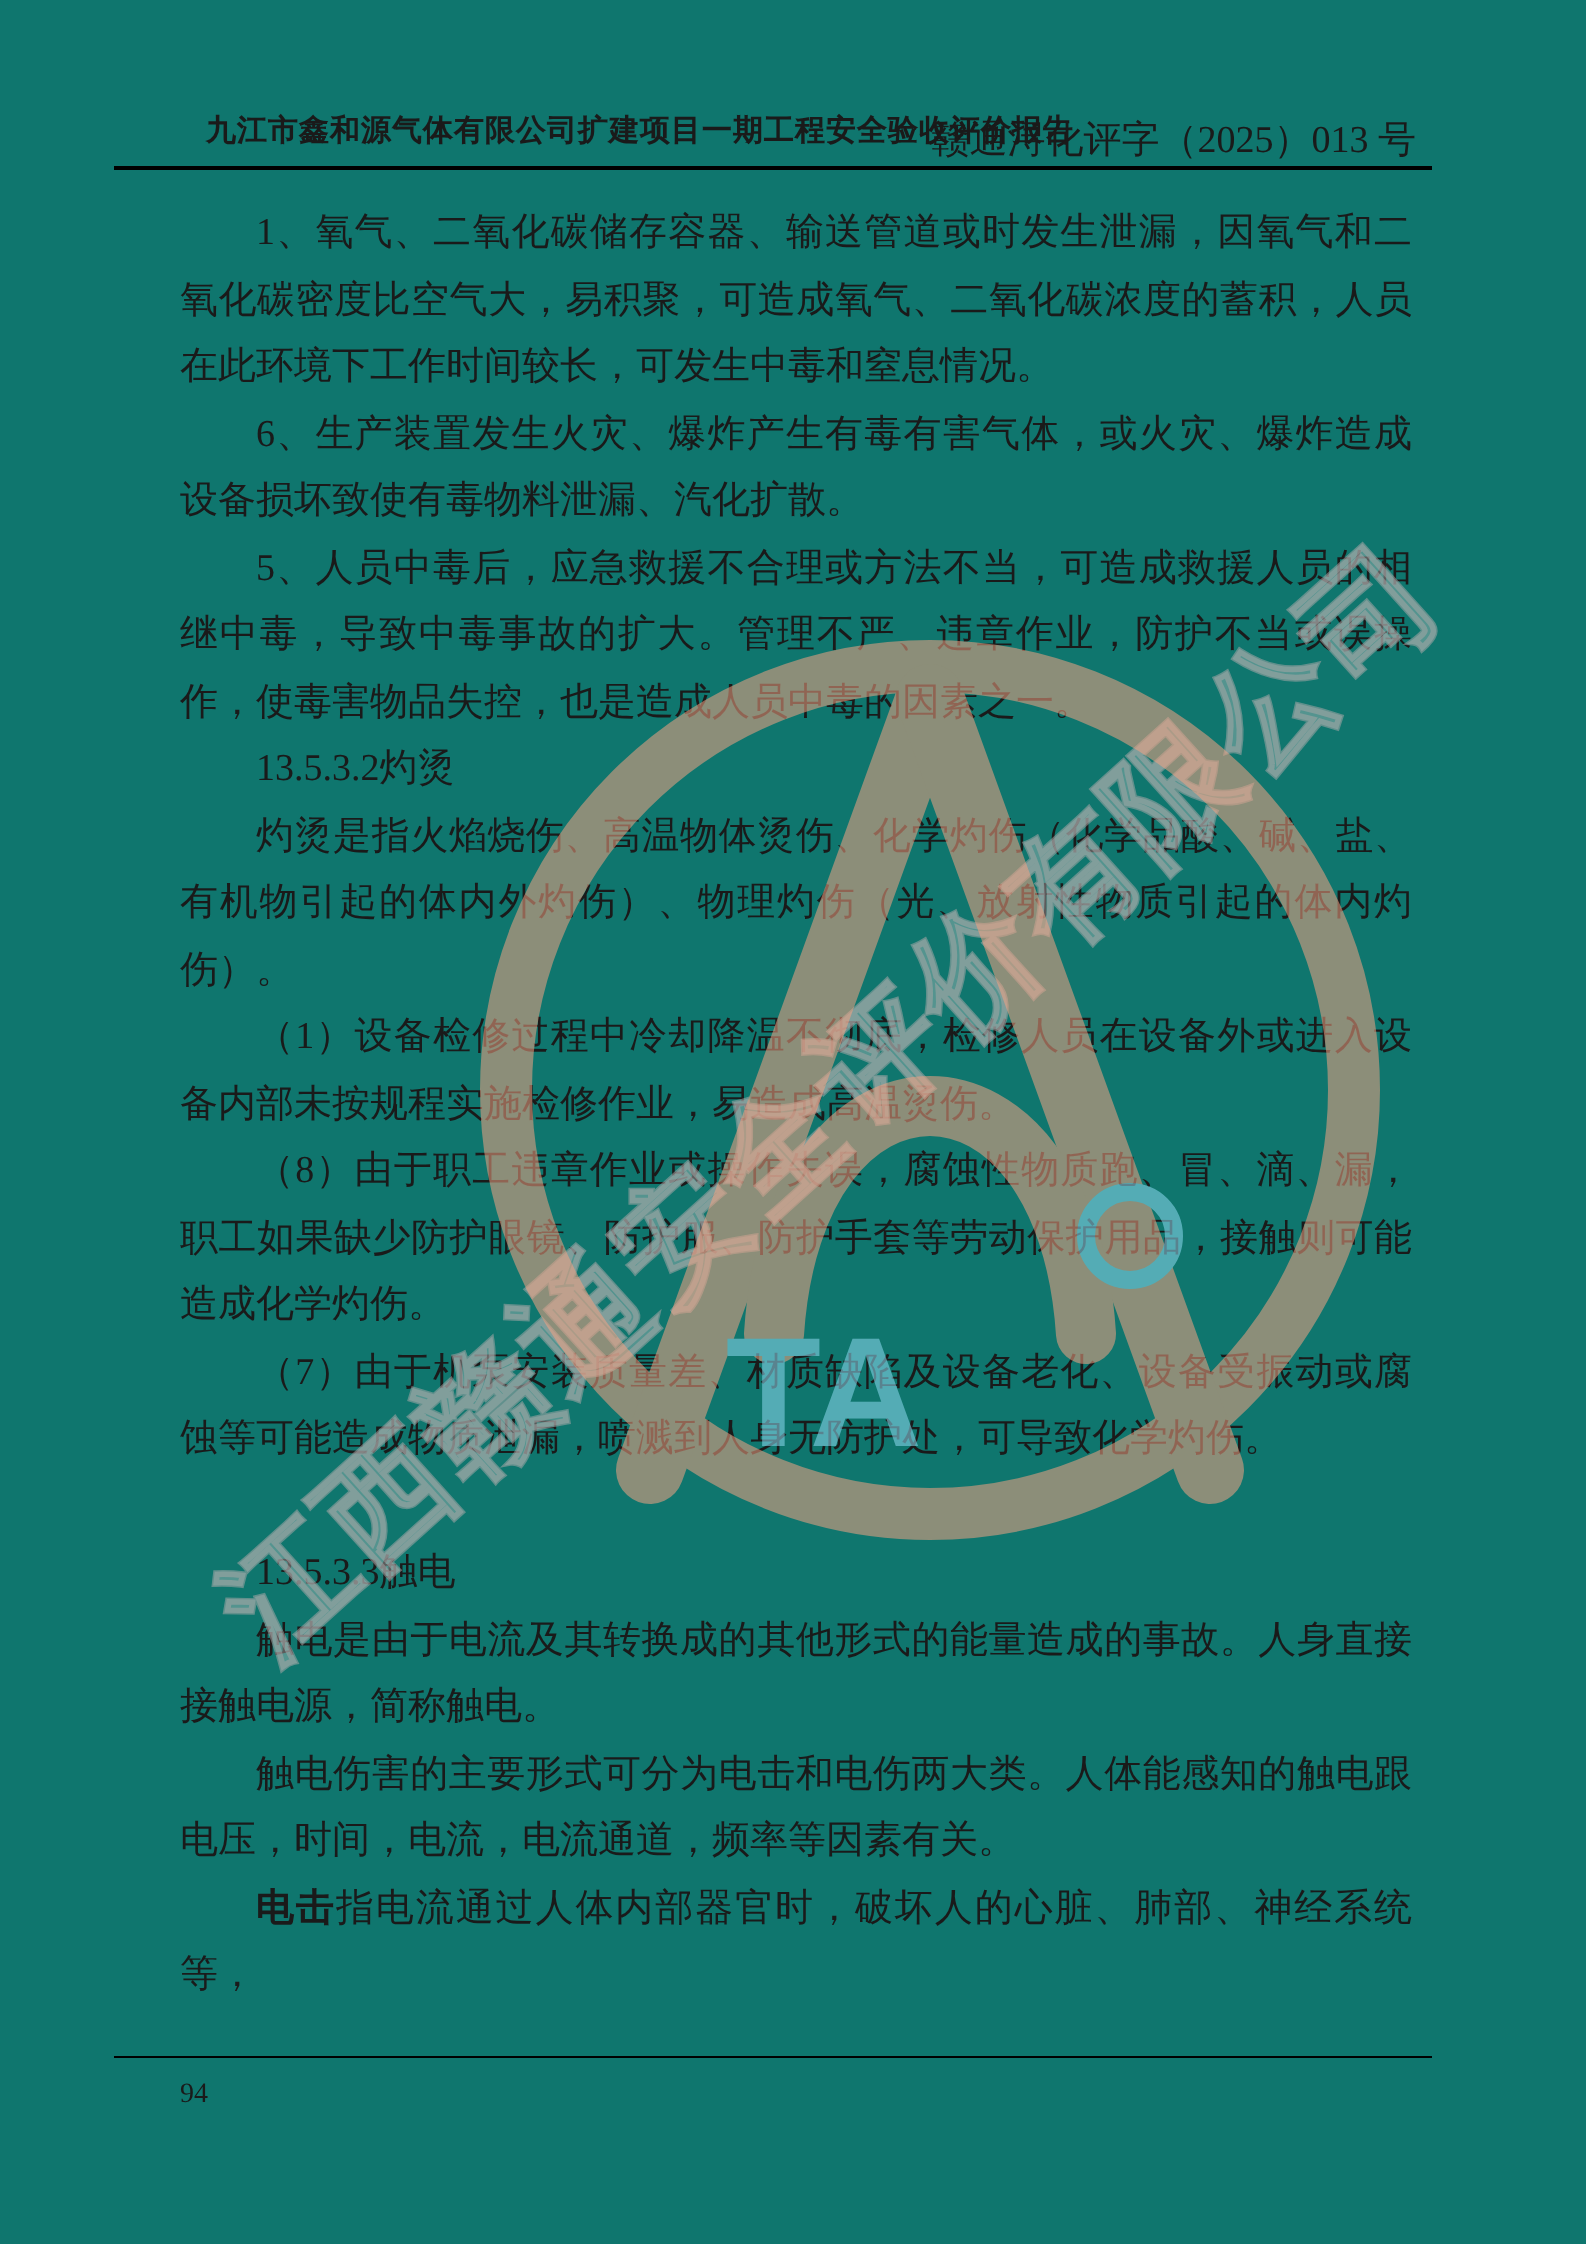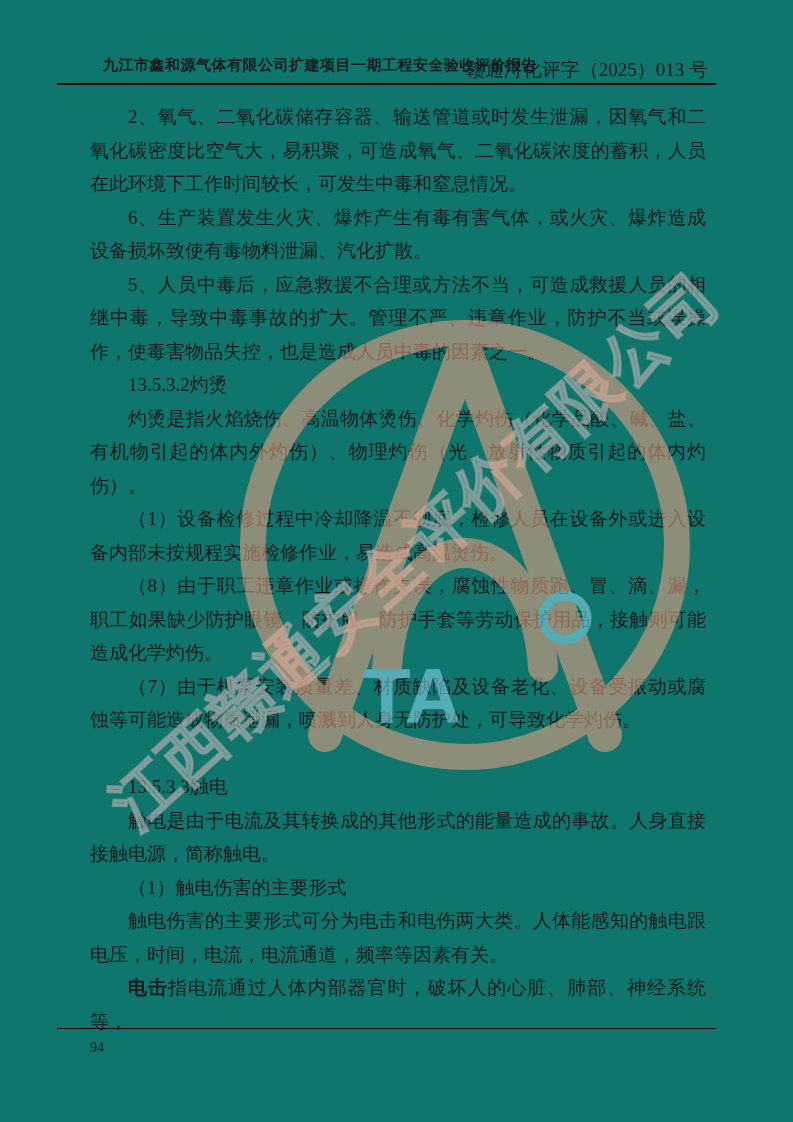--- a/index.html
+++ b/index.html
@@ -59,32 +59,31 @@
 
 <div class="page">
 
   <div class="header">
     <span class="header-left">九江市鑫和源气体有限公司扩建项目一期工程安全验收评价报告</span>
     <span class="header-right">赣通浔化评字（2025）013 号</span>
   </div>
   <div class="header-rule"></div>
 
   <div class="content">
-    <p>2、氧气、二氧化碳储存容器、输送管道或时发生泄漏，因氧气和二氧化碳密度比空气大，易积聚，可造成氧气、二氧化碳浓度的蓄积，人员在此环境下工作时间较长，可发生中毒和窒息情况。</p>
+    <p>1、氧气、二氧化碳储存容器、输送管道或时发生泄漏，因氧气和二氧化碳密度比空气大，易积聚，可造成氧气、二氧化碳浓度的蓄积，人员在此环境下工作时间较长，可发生中毒和窒息情况。</p>
     <p>6、生产装置发生火灾、爆炸产生有毒有害气体，或火灾、爆炸造成设备损坏致使有毒物料泄漏、汽化扩散。</p>
     <p>5、人员中毒后，应急救援不合理或方法不当，可造成救援人员的相继中毒，导致中毒事故的扩大。管理不严、违章作业，防护不当或误操作，使毒害物品失控，也是造成人员中毒的因素之一。</p>
     <p class="heading">13.5.3.2灼烫</p>
     <p>灼烫是指火焰烧伤、高温物体烫伤、化学灼伤（化学品酸、碱、盐、有机物引起的体内外灼伤）、物理灼伤（光、放射性物质引起的体内灼伤）。</p>
     <p>（1）设备检修过程中冷却降温不彻底，检修人员在设备外或进入设备内部未按规程实施检修作业，易造成高温烫伤。</p>
     <p>（8）由于职工违章作业或操作失误，腐蚀性物质跑、冒、滴、漏，职工如果缺少防护眼镜、防护服、防护手套等劳动保护用品，接触则可能造成化学灼伤。</p>
     <p>（7）由于机泵安装质量差、材质缺陷及设备老化、设备受振动或腐蚀等可能造成物质泄漏，喷溅到人身无防护处，可导致化学灼伤。</p>
     <div class="blank-line"></div>
     <p class="heading">13.5.3.3触电</p>
     <p>触电是由于电流及其转换成的其他形式的能量造成的事故。人身直接接触电源，简称触电。</p>
-    <p>（1）触电伤害的主要形式</p>
     <p>触电伤害的主要形式可分为电击和电伤两大类。人体能感知的触电跟电压，时间，电流，电流通道，频率等因素有关。</p>
     <p><span class="bold-lead">电击</span><span>指电流通过人体内部器官时，破坏人的心脏、肺部、神经系统等，</span></p>
   </div>
 
   <div class="watermark-layer">
     <div class="wm-company">江西赣通安全评价有限公司</div>
     <svg class="stamp-svg" viewBox="0 0 480 480" xmlns="http://www.w3.org/2000/svg">
 
       <circle cx="240" cy="240" r="212" fill="none" stroke-width="26" stroke="#f2a282"></circle>
 

